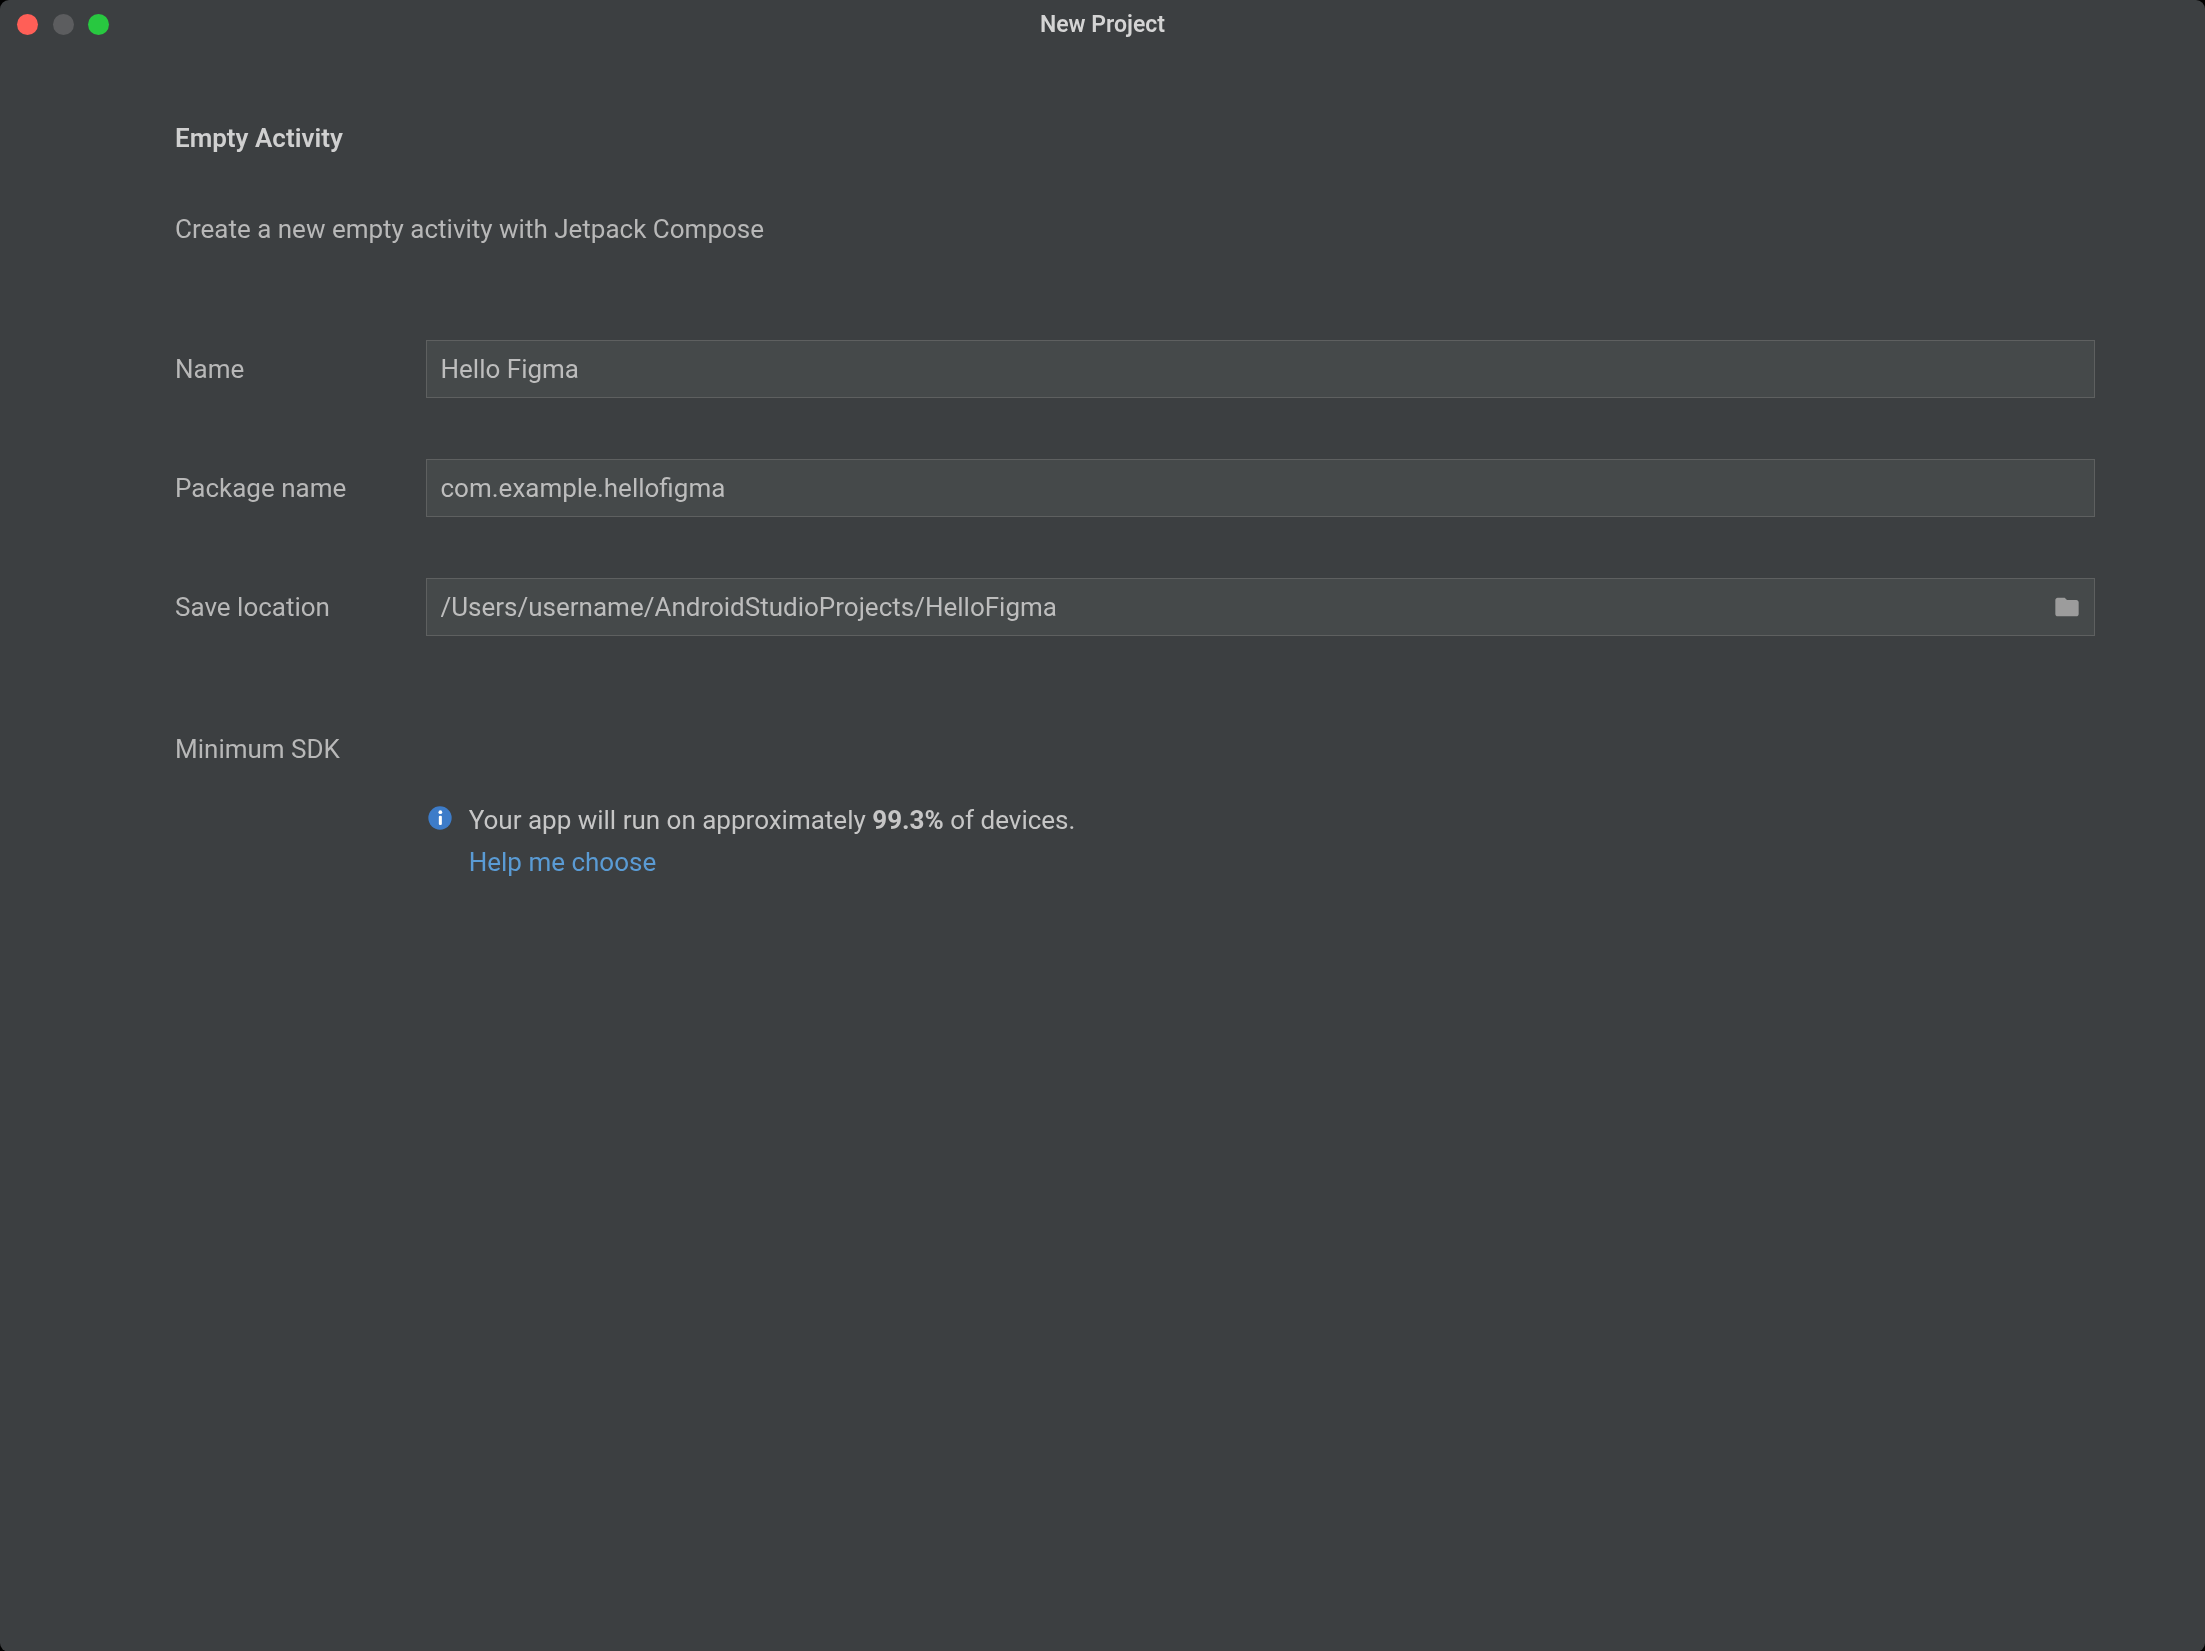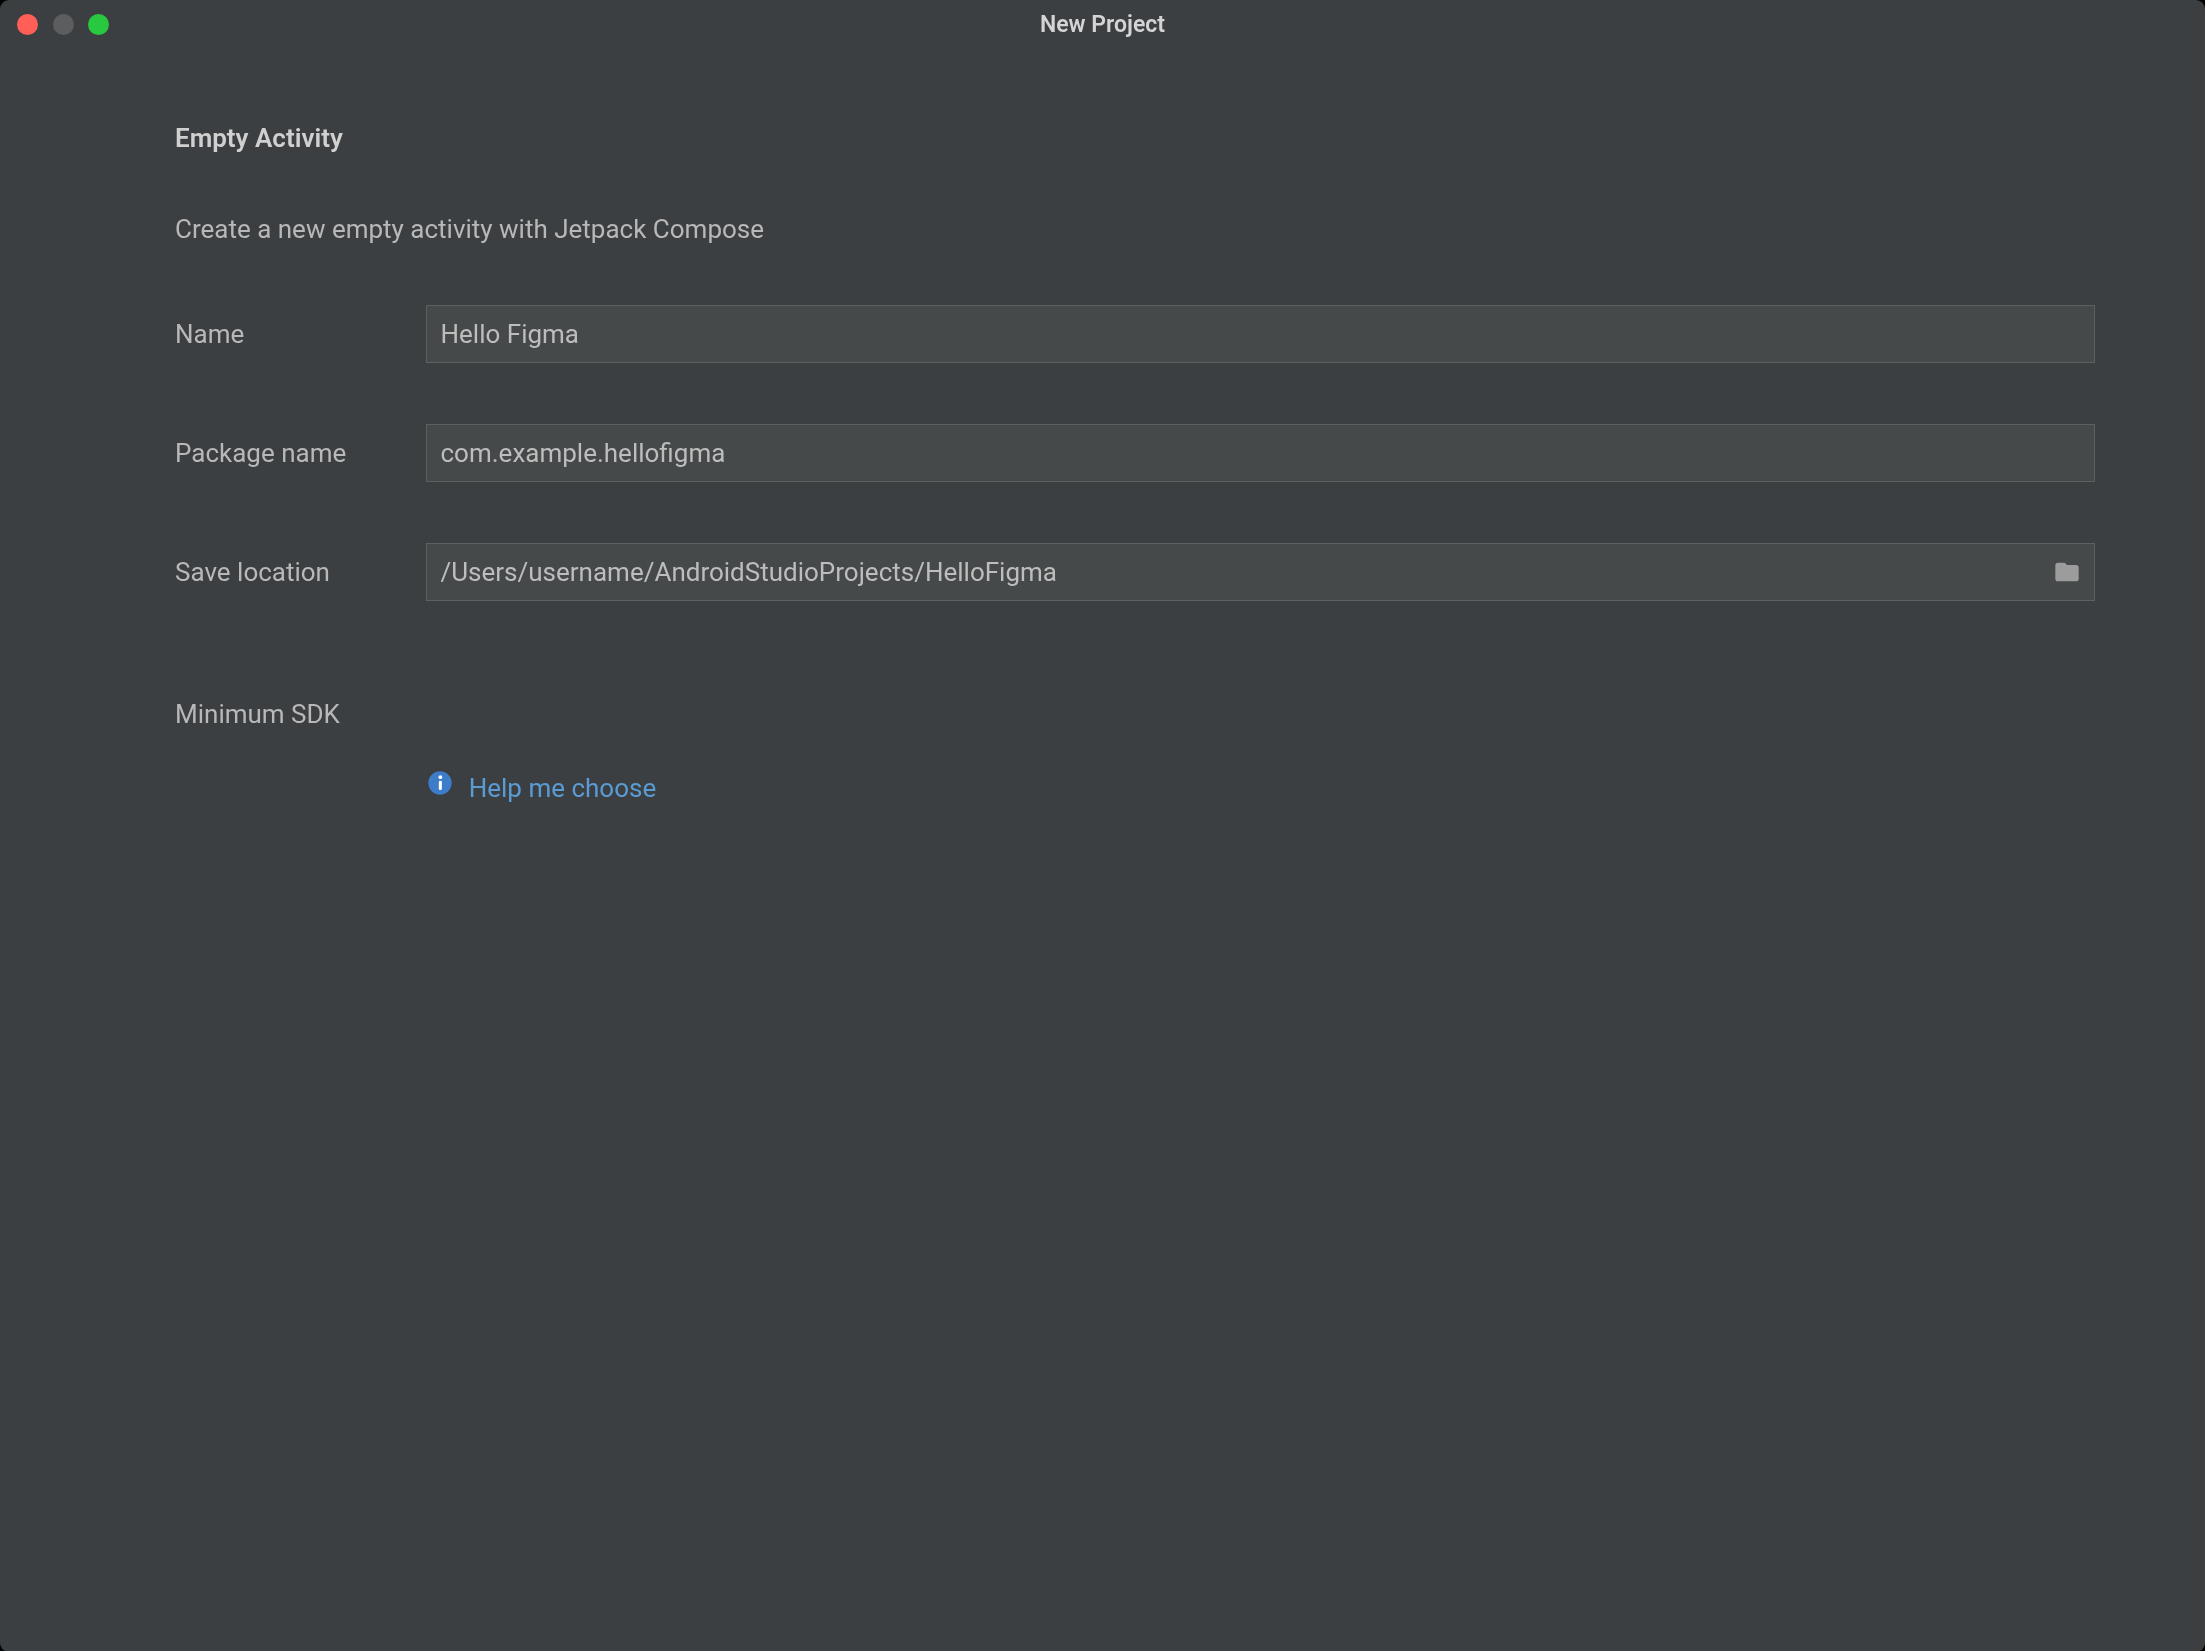--- a/index.html
+++ b/index.html
@@ -63,21 +63,21 @@
     .heading {
       color: #d0d0d0;
       font-size: 26px;
       font-weight: 600;
       margin-bottom: 61px;
     }
     .subtext {
       color: #b8b8b8;
       font-size: 26px;
       font-weight: 400;
-      margin-bottom: 61px;
+      margin-bottom: 96px;
     }
     .form-row {
       display: flex;
       align-items: center;
       margin-bottom: 61px;
     }
     .form-row.sdk-row {
       margin-bottom: 37px;
       margin-top: 37px;
     }
@@ -245,20 +245,23 @@
 
     <div class="info-block">
       <div class="info-icon">
         <svg viewBox="0 0 24 24">
           <circle cx="12" cy="12" r="10" fill="#3d7cc9"></circle>
           <rect x="11" y="10" width="2.6" height="8" fill="#fff" rx="1"></rect>
           <circle cx="12.3" cy="7" r="1.6" fill="#fff"></circle>
         </svg>
       </div>
       <div class="info-text-block">
+        <div class="line1">
+          <span>Your app will run on approximately </span><span class="bold">99.3%</span><span> of devices.</span>
+        </div>
         <span class="link">Help me choose</span>
       </div>
     </div>
 
   </div>
 
 
 </div>
 
 

